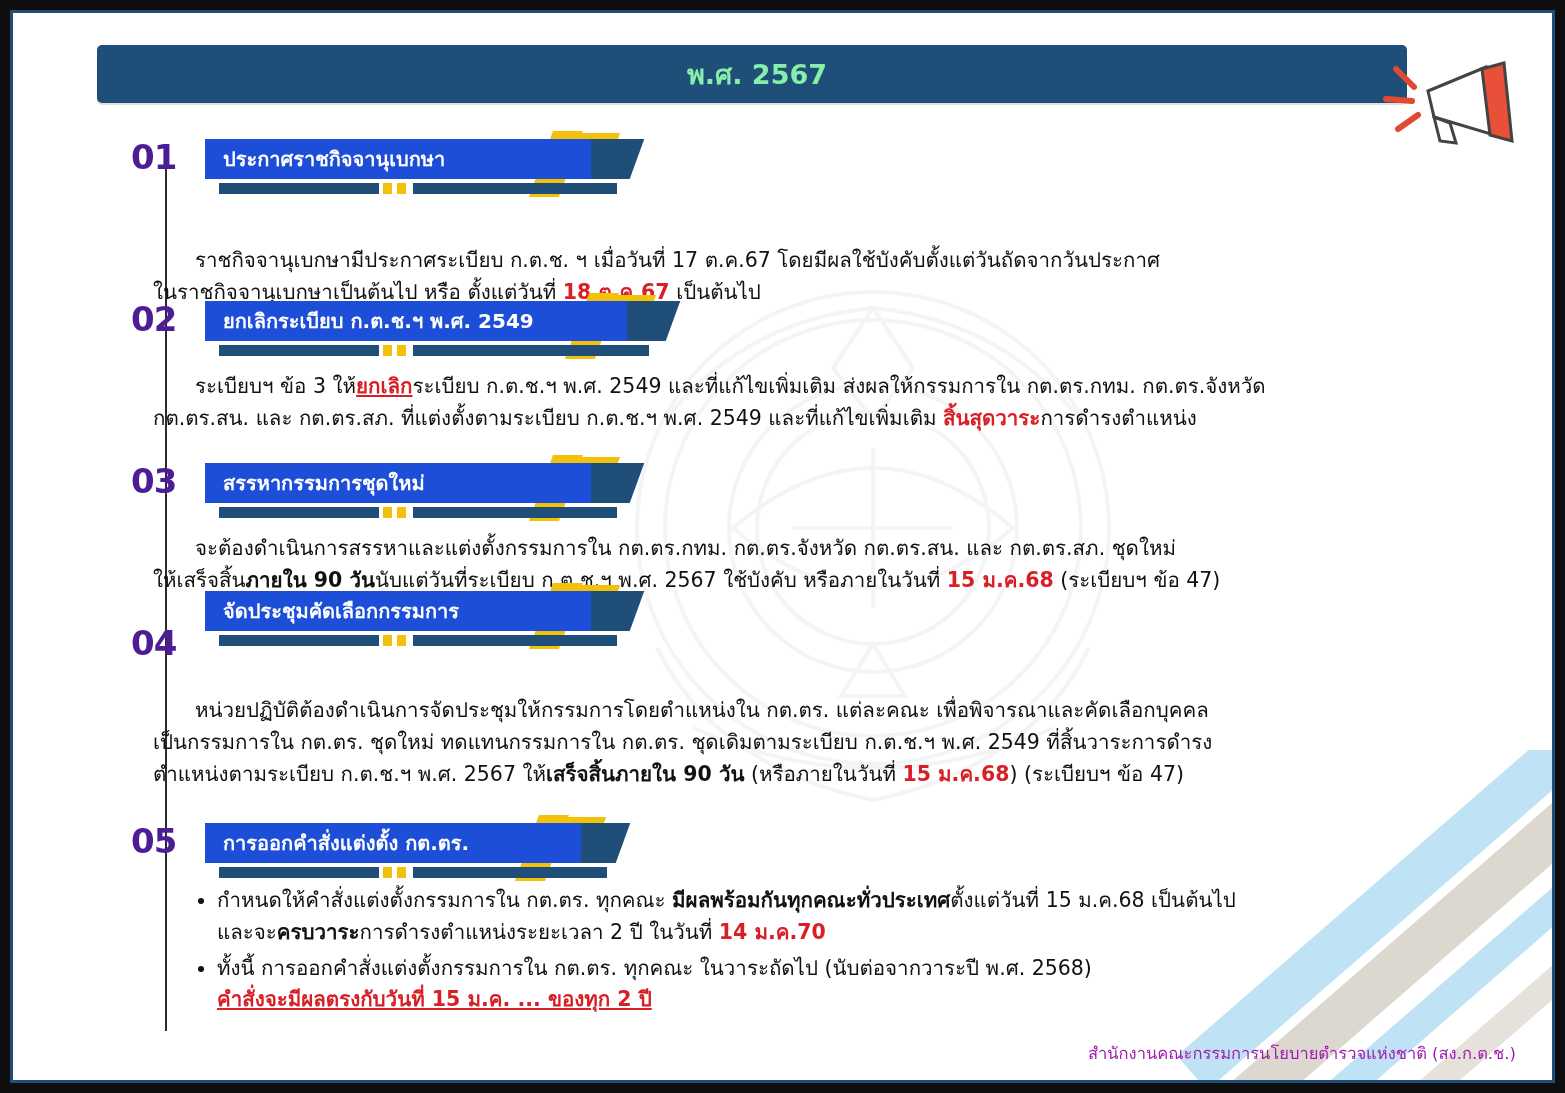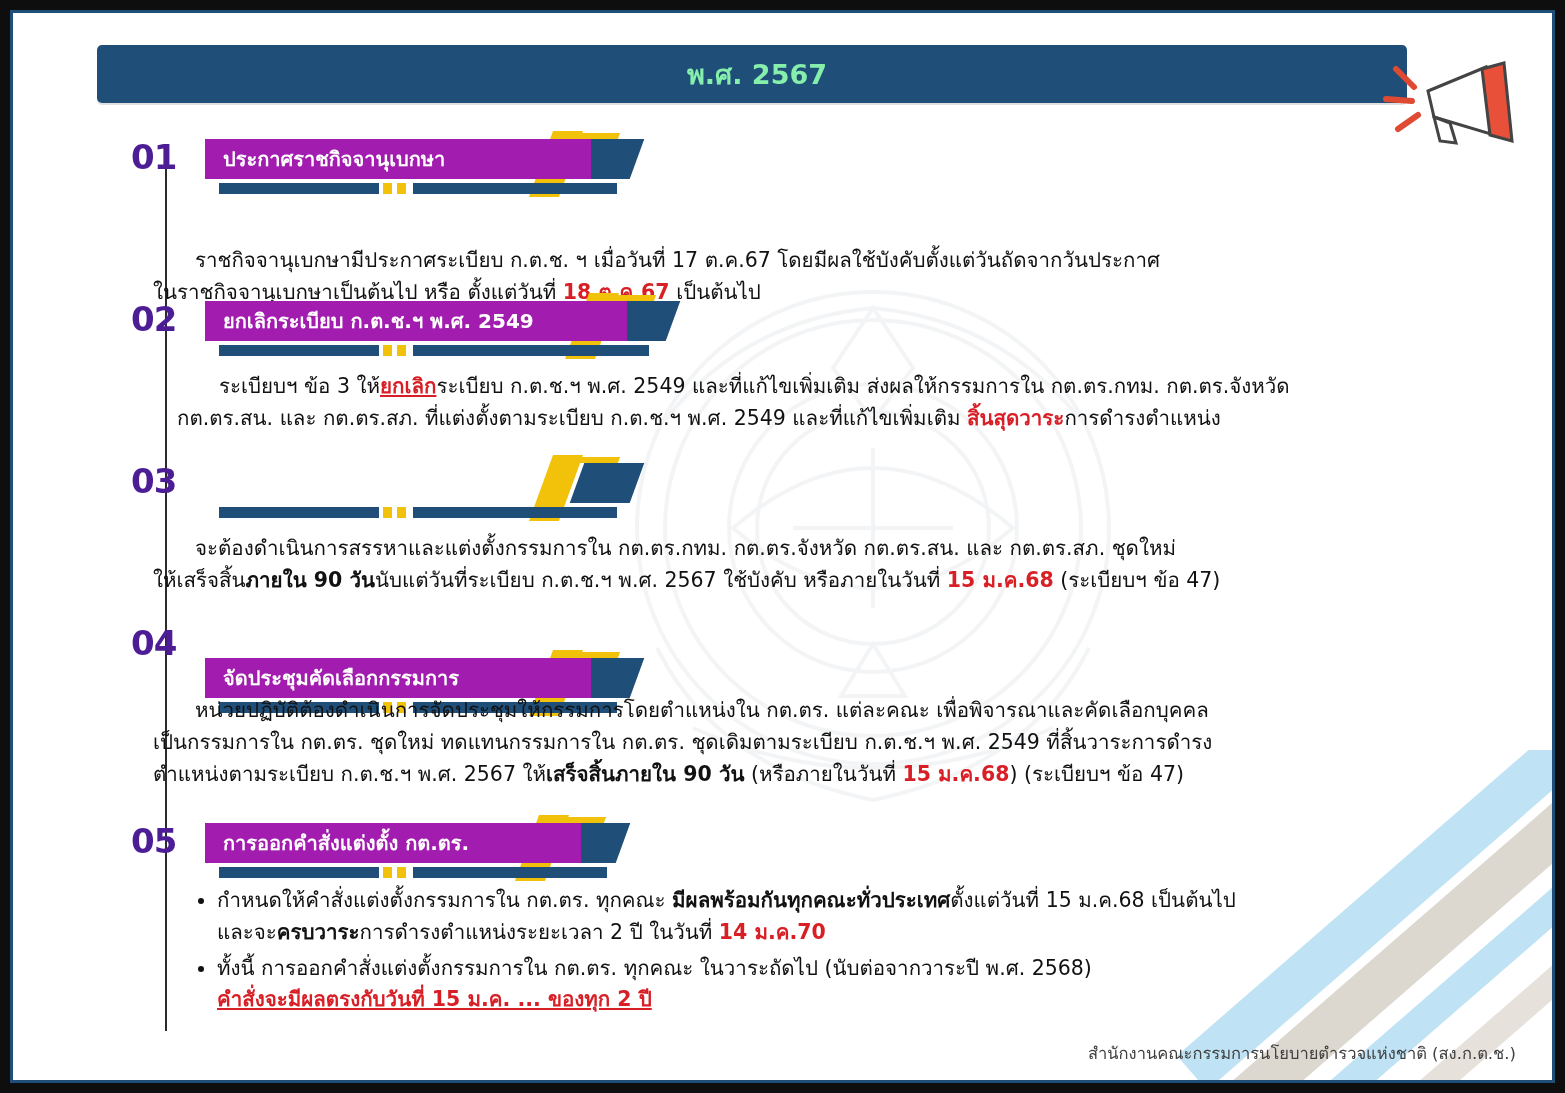--- a/index.html
+++ b/index.html
@@ -88,21 +88,21 @@
   .num{
     position:absolute;
     font-size:34px;font-weight:bold;color:#4c1d95;
     letter-spacing:-1px;
     font-family:"DejaVu Sans","Liberation Sans",sans-serif;
   }
   .tagwrap{position:absolute;height:60px;}
   .tag{
     position:absolute;left:0;top:0;
     height:40px;
-    background:#a21caf;
+    background:#1d4ed8;
     display:flex;align-items:center;
     padding:0 18px 0 18px;
     clip-path:polygon(0 0,100% 0,100% 100%,0 100%);
   }
   .tag span{
     color:#ffffff;font-size:20px;font-weight:bold;white-space:nowrap;
   }
   .tag-sub{
     position:absolute;left:14px;top:44px;height:11px;width:190px;
     background:#1f4e79;
@@ -132,21 +132,21 @@
   .red{color:#d81f26;font-weight:bold;}
   .red-u{color:#d81f26;font-weight:bold;text-decoration:underline;}
   .bk{font-weight:bold;color:#111;}
   ul.bullets{
     position:absolute;margin:0;padding:0 0 0 22px;
     font-size:20.5px;color:#111;line-height:1.55;
   }
   ul.bullets li{margin-bottom:4px;}
   .footer{
     position:absolute;right:36px;bottom:14px;
-    font-size:16.5px;color:#404040;
+    font-size:16.5px;color:#a21caf;
   }
 </style>
 </head>
 <body>
 
 <div class="poster">
   <div class="inner">
 
     <div class="seal">
       <svg viewBox="0 0 260 310" xmlns="http://www.w3.org/2000/svg">
@@ -219,46 +219,49 @@
         <div class="bar2" style="left:408px;"></div>
         <div class="slash" style="left:372px;"></div>
         <div class="tag" style="width:386px;">
           <span>ยกเลิกระเบียบ ก.ต.ช.ฯ พ.ศ. 2549</span>
         </div>
         <div class="tag-sub" style="width:160px;"></div>
         <div class="tag-dash" style="left:178px;"></div>
         <div class="tag-dash" style="left:192px;"></div>
         <div class="tag-sub" style="left:208px;width:236px;"></div>
       </div>
-      <div class="body-text" style="left:140px;top:358px;width:1300px;margin-left:24px;">
+      <div class="body-text" style="left:140px;top:358px;width:1300px;">
         <span class="ind"></span>ระเบียบฯ ข้อ 3 ให้<span class="red-u">ยกเลิก</span>ระเบียบ ก.ต.ช.ฯ พ.ศ. 2549 และที่แก้ไขเพิ่มเติม ส่งผลให้กรรมการใน กต.ตร.กทม. กต.ตร.จังหวัด<br>
         กต.ตร.สน. และ กต.ตร.สภ. ที่แต่งตั้งตามระเบียบ ก.ต.ช.ฯ พ.ศ. 2549 และที่แก้ไขเพิ่มเติม <span class="red">สิ้นสุดวาระ</span>การดำรงตำแหน่ง
       </div>
     </div>
 
     <div class="step">
       <div class="num" style="left:118px;top:448px;">03</div>
       <div class="tagwrap" style="left:192px;top:450px;width:450px;">
         <div class="bar3" style="left:362px;"></div>
         <div class="bar2" style="left:372px;"></div>
         <div class="slash" style="left:336px;"></div>
+        <div class="tag" style="width:350px;">
+          <span>สรรหากรรมการชุดใหม่</span>
+        </div>
         <div class="tag-sub" style="width:160px;"></div>
         <div class="tag-dash" style="left:178px;"></div>
         <div class="tag-dash" style="left:192px;"></div>
         <div class="tag-sub" style="left:208px;width:204px;"></div>
       </div>
       <div class="body-text" style="left:140px;top:520px;width:1310px;">
         <span class="ind"></span><span>จะต้องดำเนินการสรรหาและแต่งตั้งกรรมการใน กต.ตร.กทม. กต.ตร.จังหวัด กต.ตร.สน. และ กต.ตร.สภ. ชุดใหม่</span><br>
         ให้เสร็จสิ้น<span class="bk">ภายใน 90 วัน</span>นับแต่วันที่ระเบียบ ก.ต.ช.ฯ พ.ศ. 2567 ใช้บังคับ หรือภายในวันที่ <span class="red">15 ม.ค.68</span> (ระเบียบฯ ข้อ 47)
       </div>
     </div>
 
     <div class="step">
       <div class="num" style="left:118px;top:610px;">04</div>
-      <div class="tagwrap" style="left:192px;top:645px;width:450px;">
+      <div class="tagwrap" style="left:192px;top:578px;width:450px;">
         <div class="bar3" style="left:362px;"></div>
         <div class="bar2" style="left:372px;"></div>
         <div class="slash" style="left:336px;"></div>
         <div class="tag" style="width:350px;">
           <span>จัดประชุมคัดเลือกกรรมการ</span>
         </div>
         <div class="tag-sub" style="width:160px;"></div>
         <div class="tag-dash" style="left:178px;"></div>
         <div class="tag-dash" style="left:192px;"></div>
         <div class="tag-sub" style="left:208px;width:204px;"></div>

